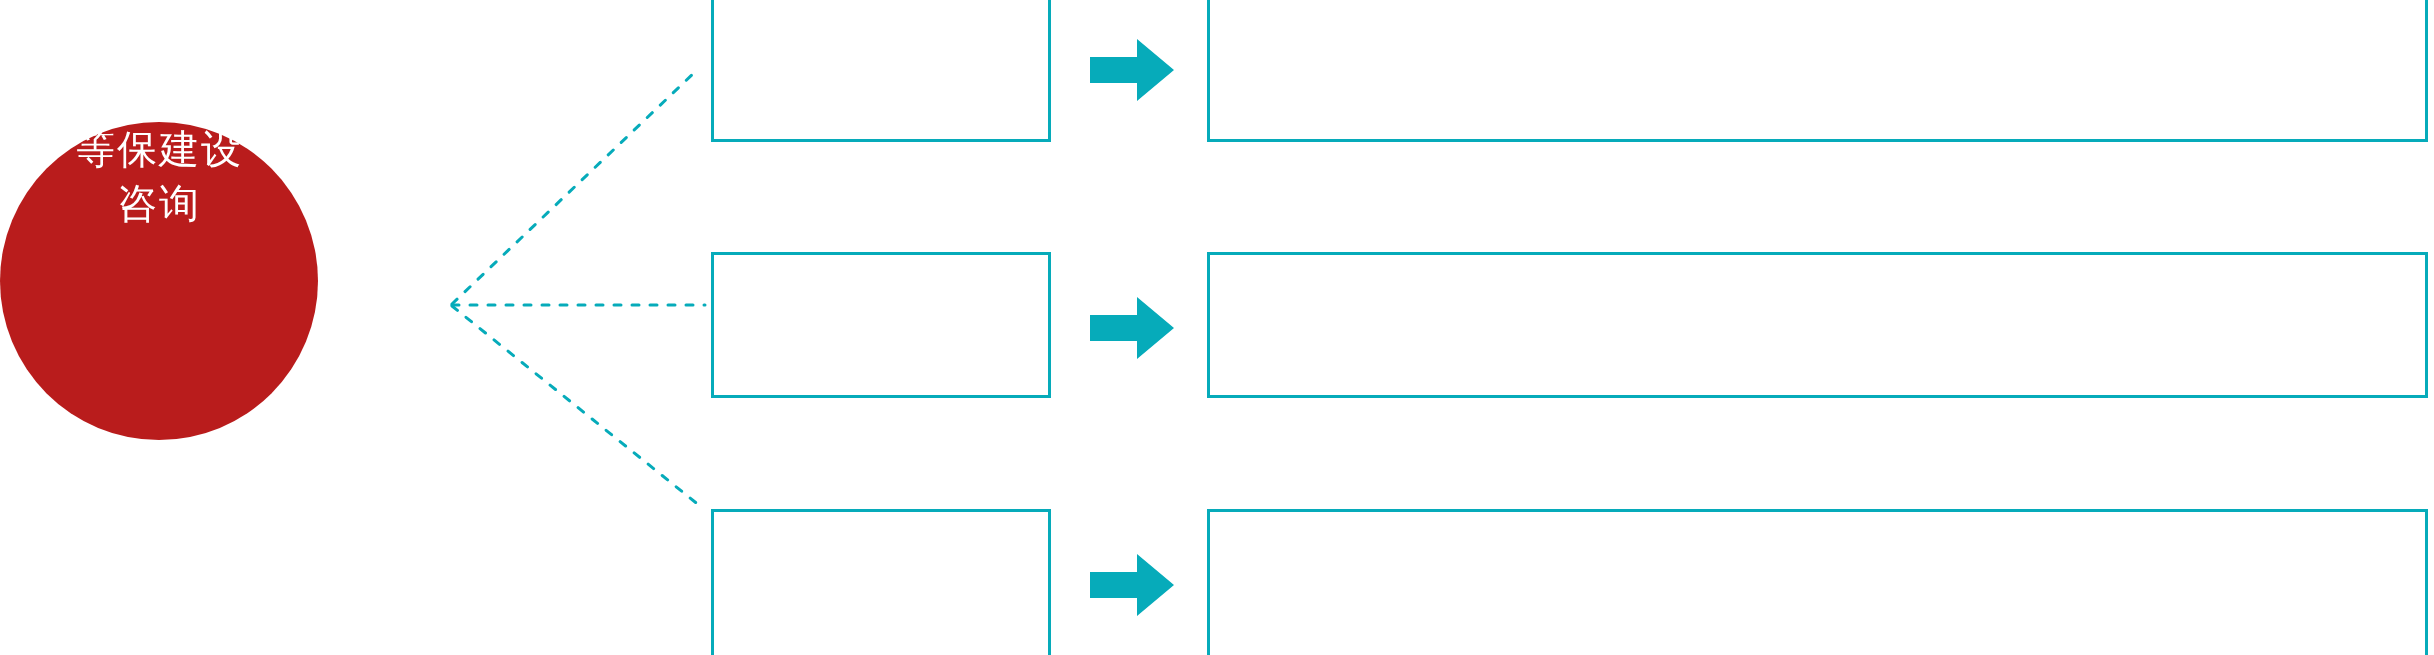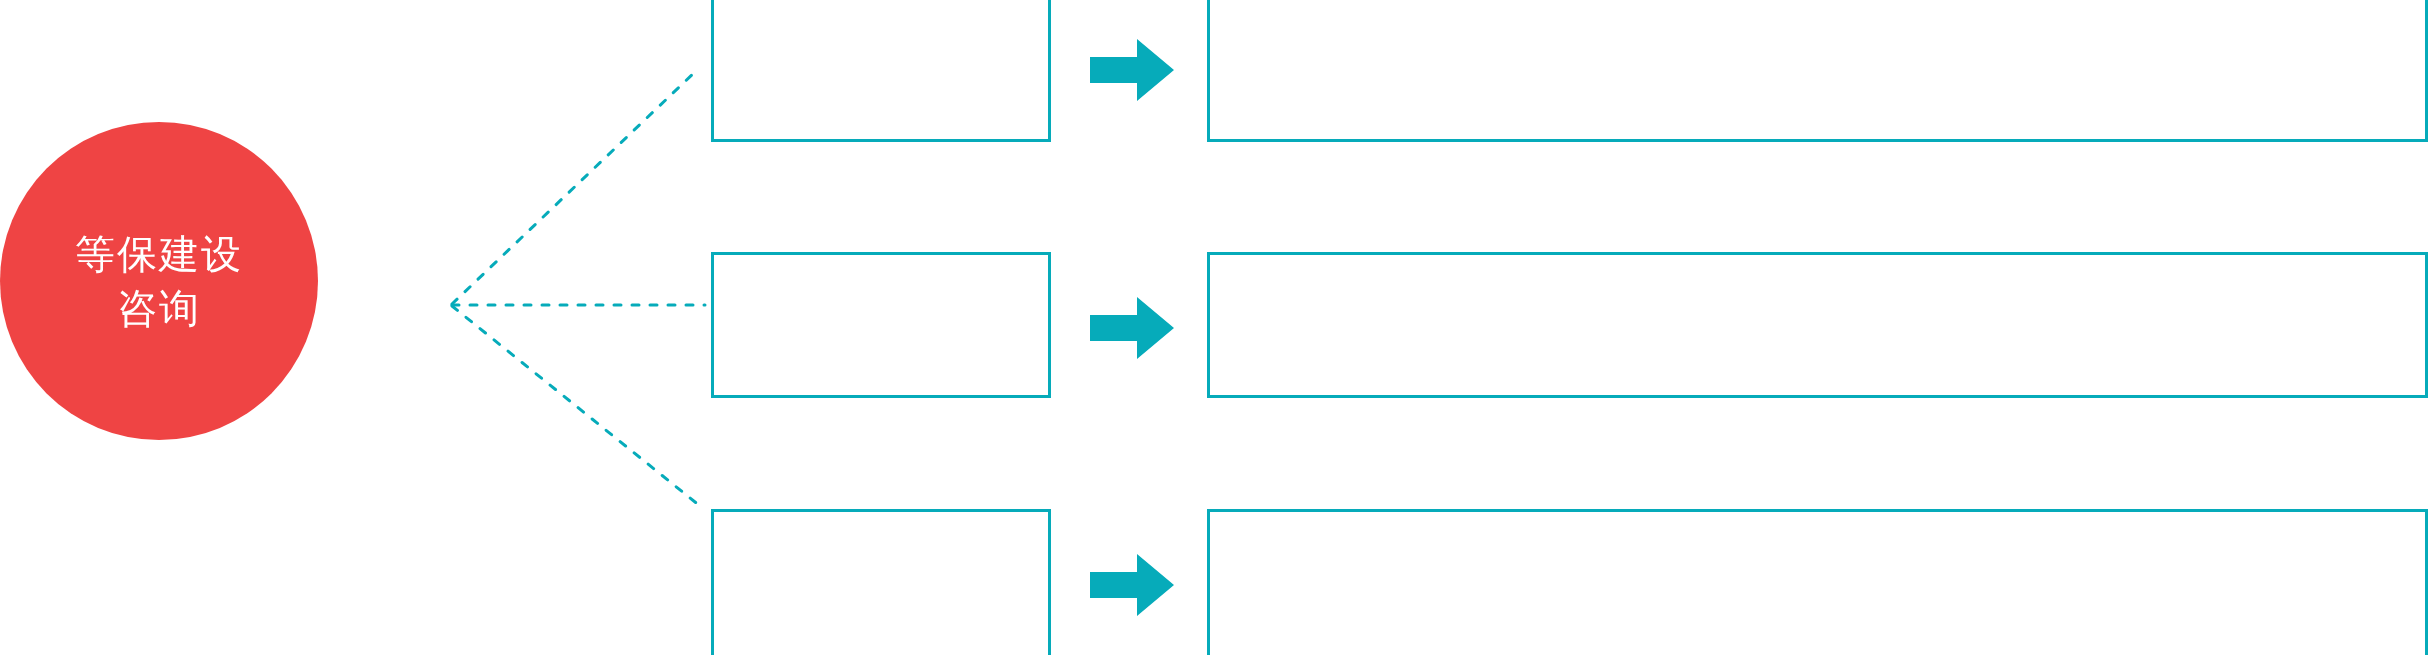--- a/index.html
+++ b/index.html
@@ -20,23 +20,23 @@
   }
 
   
   .hub {
     position: absolute;
     left: 0px;
     top: 122px;
     width: 318px;
     height: 318px;
     border-radius: 50%;
-    background: #ef4444;
+    background: #b91c1c;
     display: flex;
-    align-items: center;
+    align-items: flex-start;
     justify-content: center;
     box-sizing: border-box;
   }
   .hub-label {
     color: #ffffff;
     font-size: 40px;
     line-height: 1.35;
     letter-spacing: 2px;
     text-align: center;
     white-space: pre-line;

